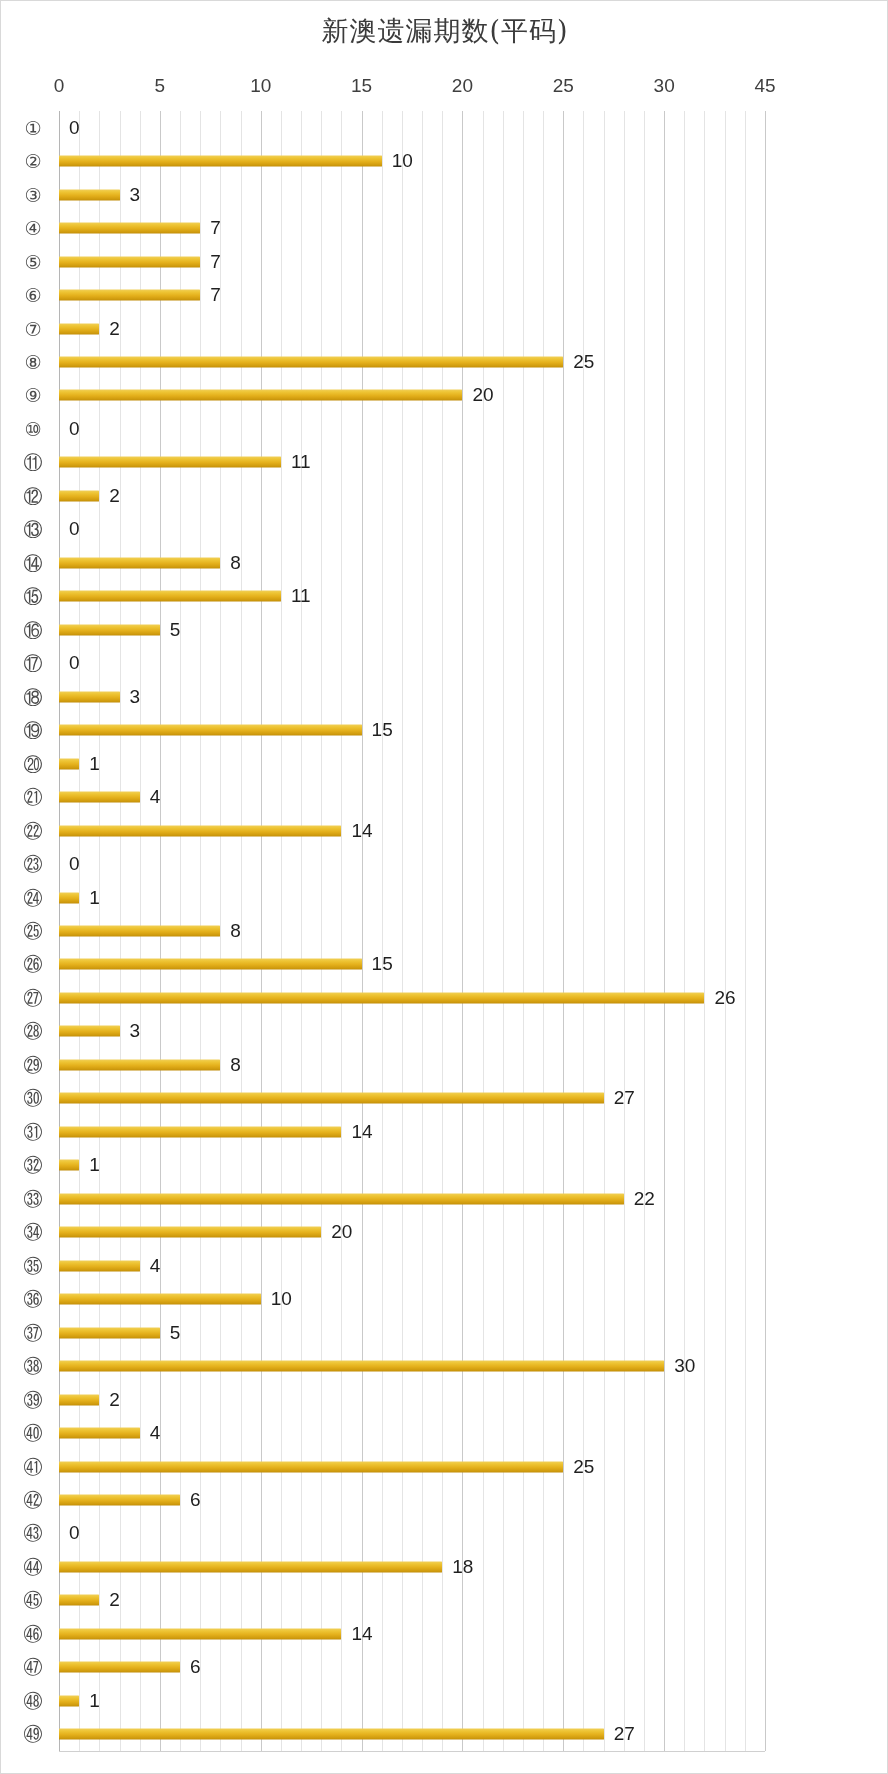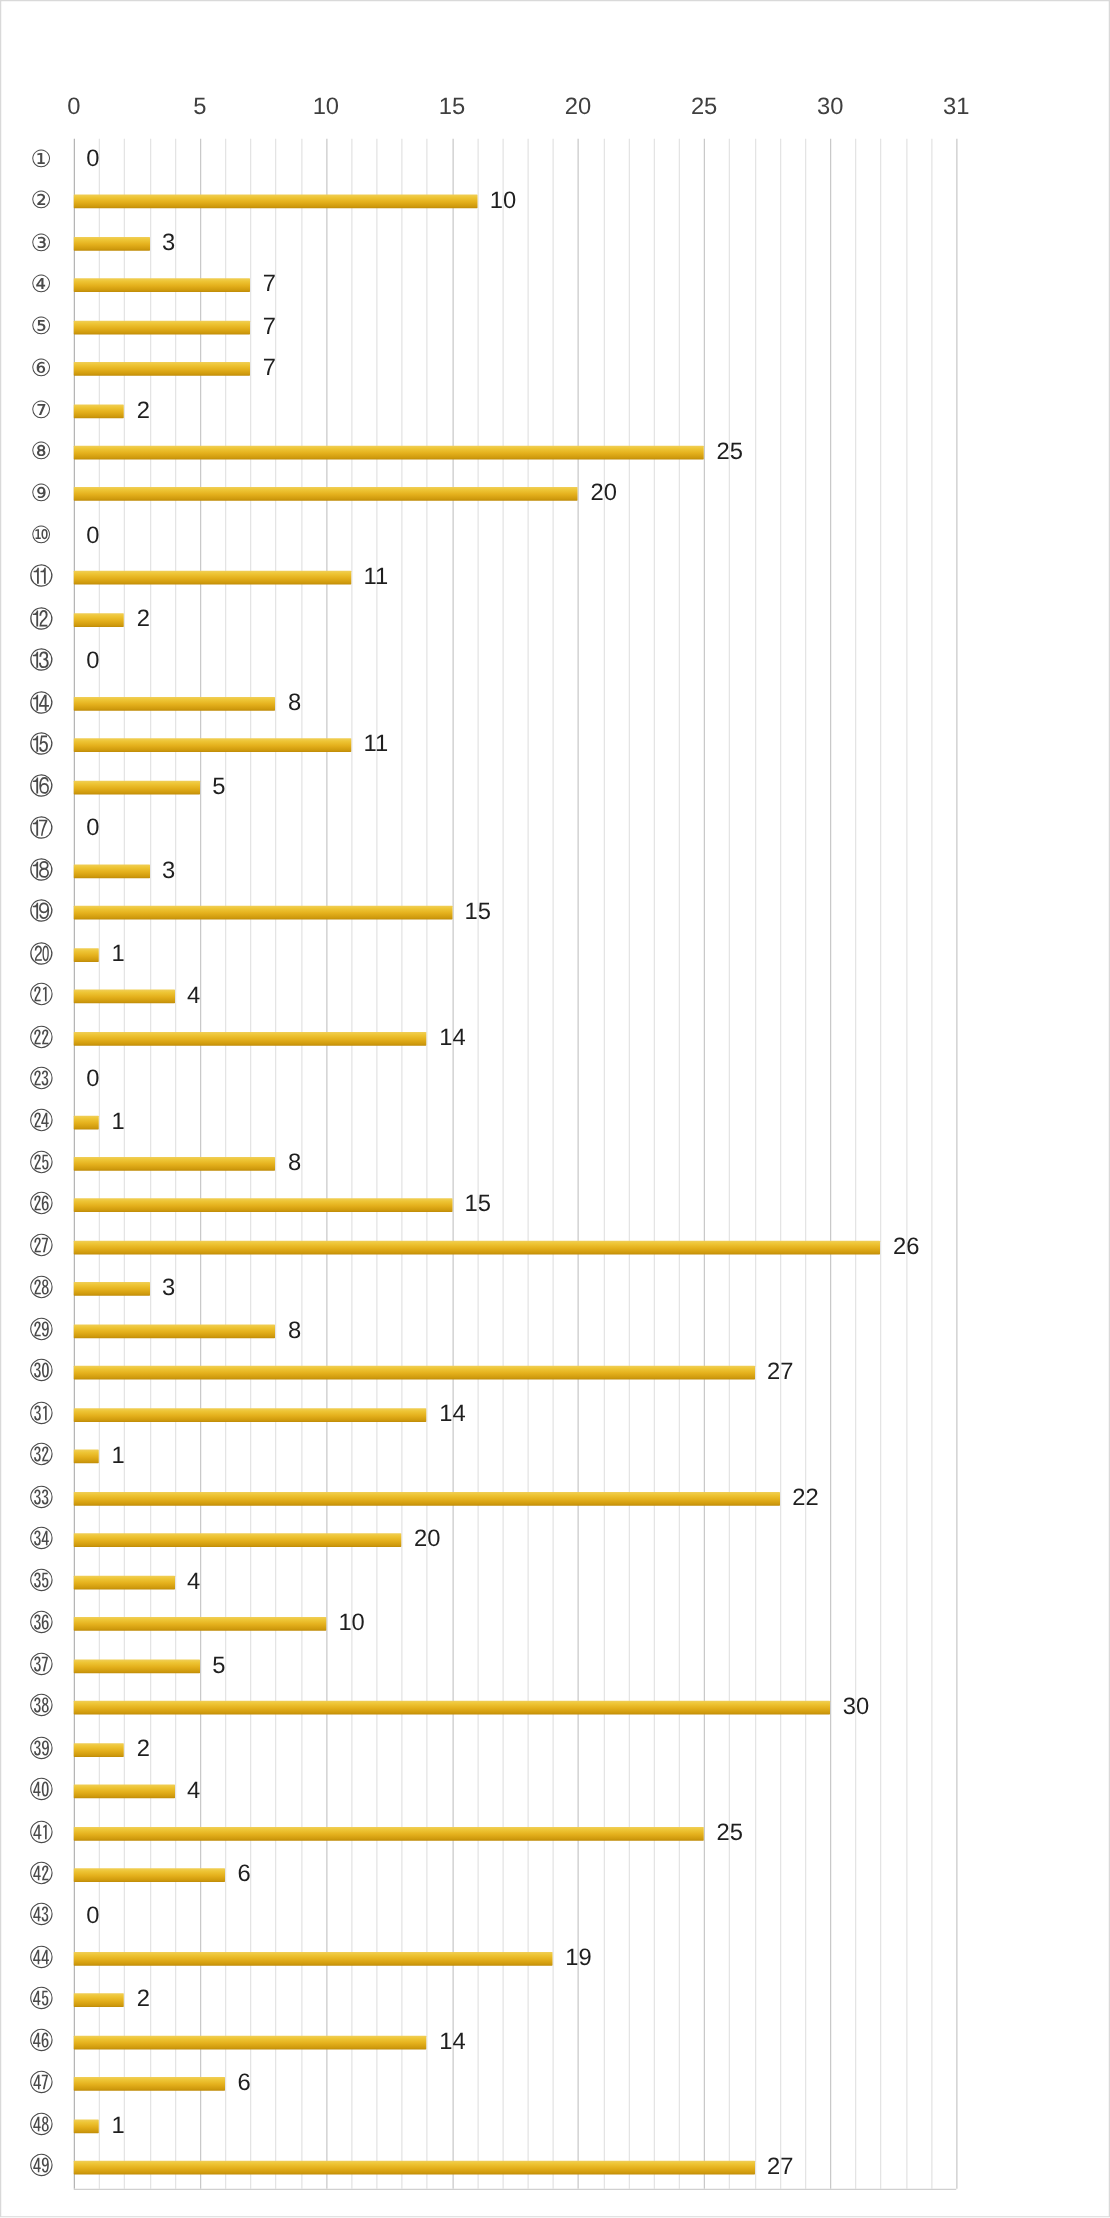--- a/index.html
+++ b/index.html
@@ -126,30 +126,31 @@
     width: 706px;
     height: 1px;
     background: #d0d0d0;
   }
 </style>
 </head>
 <body>
 
 <div id="chart-root">
 
+  <div id="chart-title">新澳遗漏期数(平码)</div>
 
   <div id="x-axis-ticks">
       <div class="x-tick-label" style="left: 58px;">0</div>
       <div class="x-tick-label" style="left: 158.857px;">5</div>
       <div class="x-tick-label" style="left: 259.714px;">10</div>
       <div class="x-tick-label" style="left: 360.571px;">15</div>
       <div class="x-tick-label" style="left: 461.429px;">20</div>
       <div class="x-tick-label" style="left: 562.286px;">25</div>
       <div class="x-tick-label" style="left: 663.143px;">30</div>
-      <div class="x-tick-label" style="left: 764px;">31</div>
+      <div class="x-tick-label" style="left: 764px;">45</div>
     </div>
 
   <div id="plot-area">
       <div class="gridline major axis0" style="left: 0px;"></div>
       <div class="gridline" style="left: 20.1714px;"></div>
       <div class="gridline" style="left: 40.3429px;"></div>
       <div class="gridline" style="left: 60.5143px;"></div>
       <div class="gridline" style="left: 80.6857px;"></div>
       <div class="gridline major" style="left: 100.857px;"></div>
       <div class="gridline" style="left: 121.029px;"></div>
@@ -390,21 +391,21 @@
         <div class="bar" style="width: 121.029px;"></div>
         <div class="bar-value" style="left: 189.029px;">6</div>
       </div>
       <div class="bar-row" style="top: 1405.71px; height: 33.4694px;">
         <div class="cat-label">㊸</div>
         <div class="bar-value" style="left: 68px;">0</div>
       </div>
       <div class="bar-row" style="top: 1439.18px; height: 33.4694px;">
         <div class="cat-label">㊹</div>
         <div class="bar" style="width: 383.257px;"></div>
-        <div class="bar-value" style="left: 451.257px;">19</div>
+        <div class="bar-value" style="left: 451.257px;">18</div>
       </div>
       <div class="bar-row" style="top: 1472.65px; height: 33.4694px;">
         <div class="cat-label">㊺</div>
         <div class="bar" style="width: 40.3429px;"></div>
         <div class="bar-value" style="left: 108.343px;">2</div>
       </div>
       <div class="bar-row" style="top: 1506.12px; height: 33.4694px;">
         <div class="cat-label">㊻</div>
         <div class="bar" style="width: 282.4px;"></div>
         <div class="bar-value" style="left: 350.4px;">14</div>

